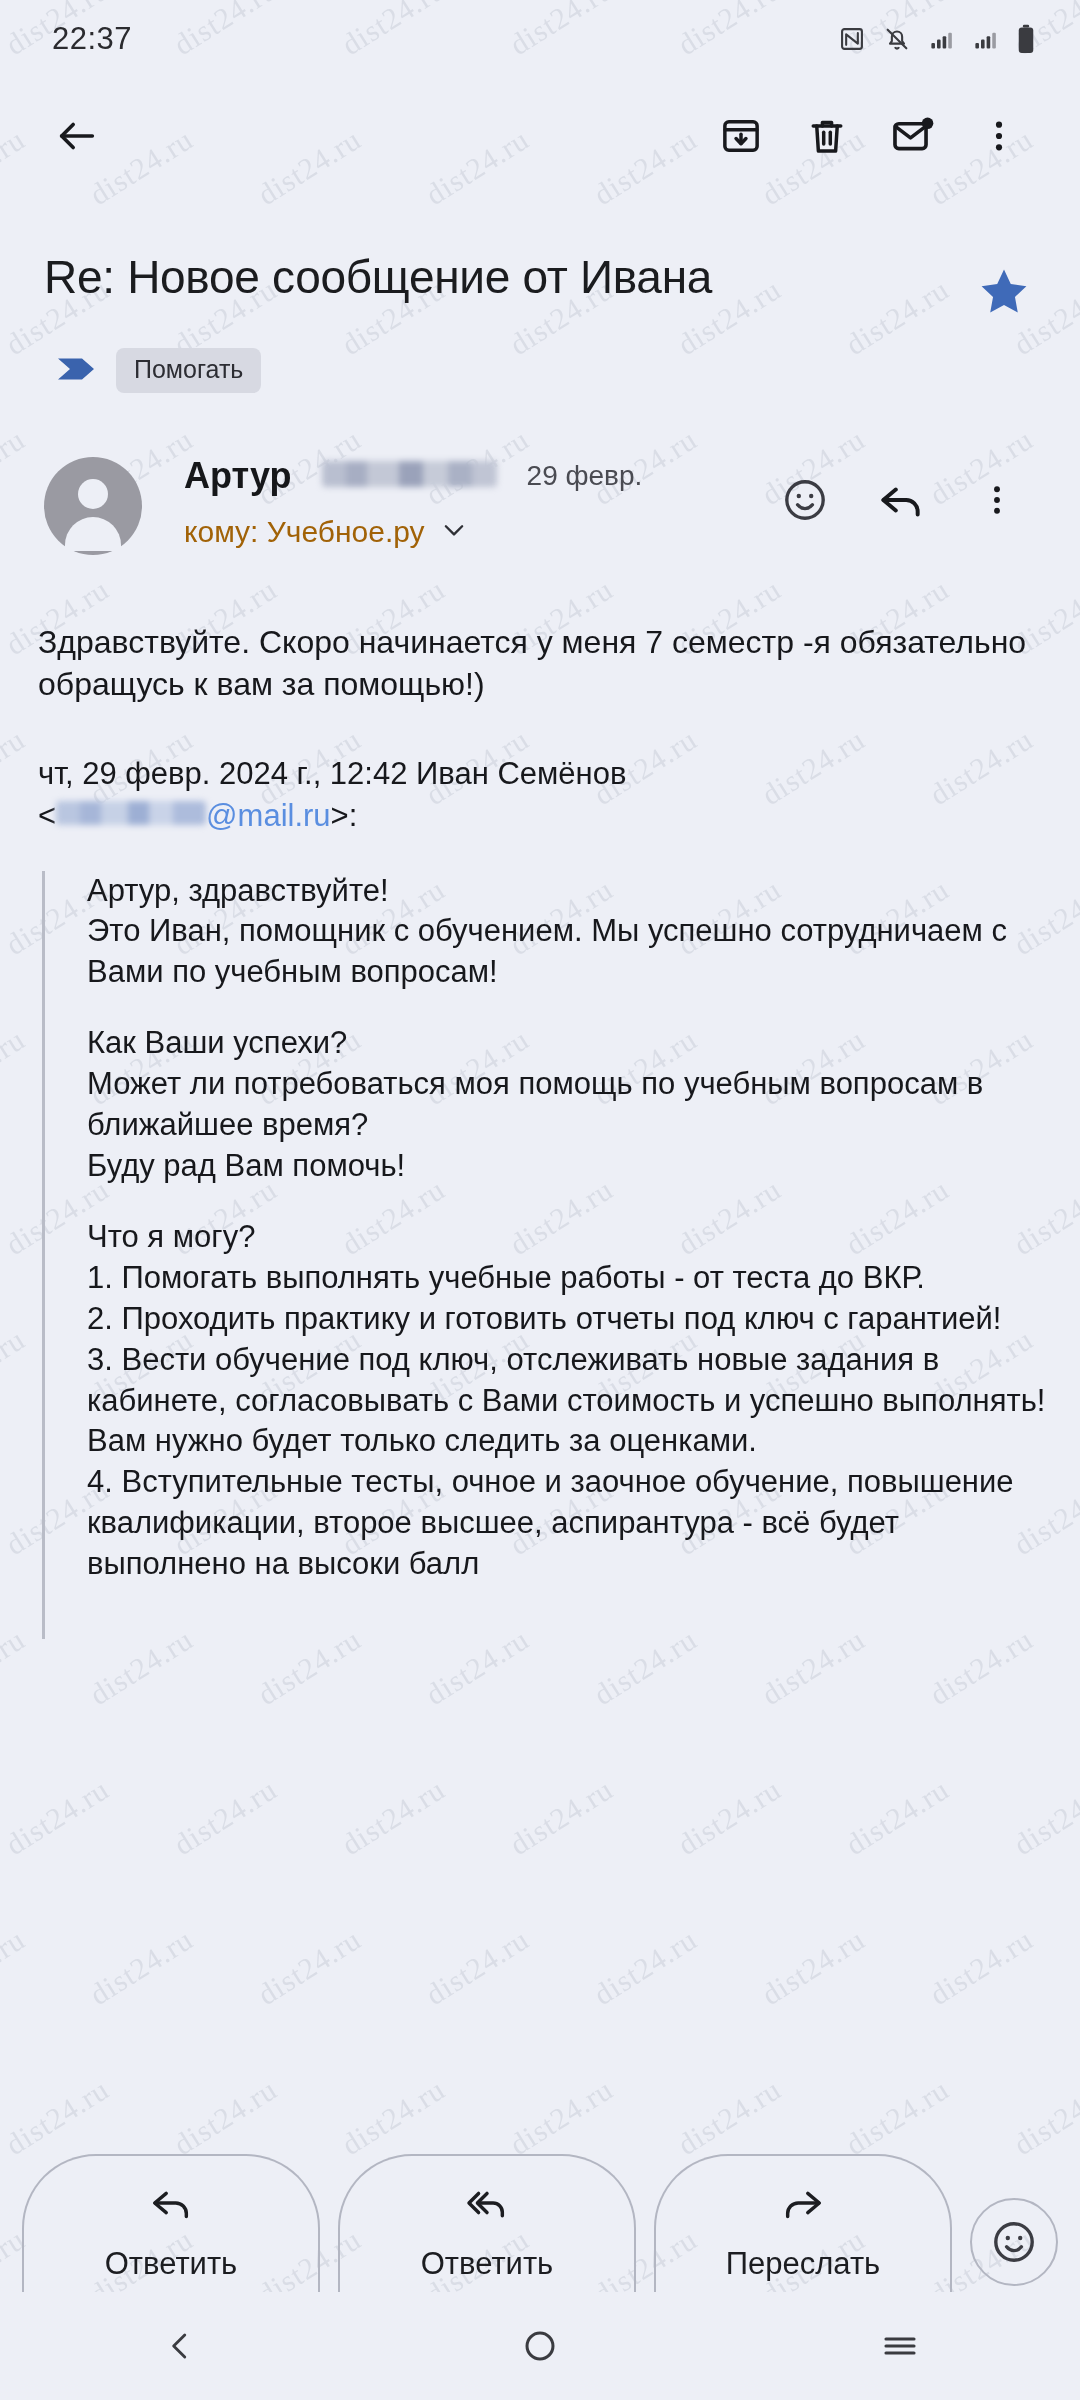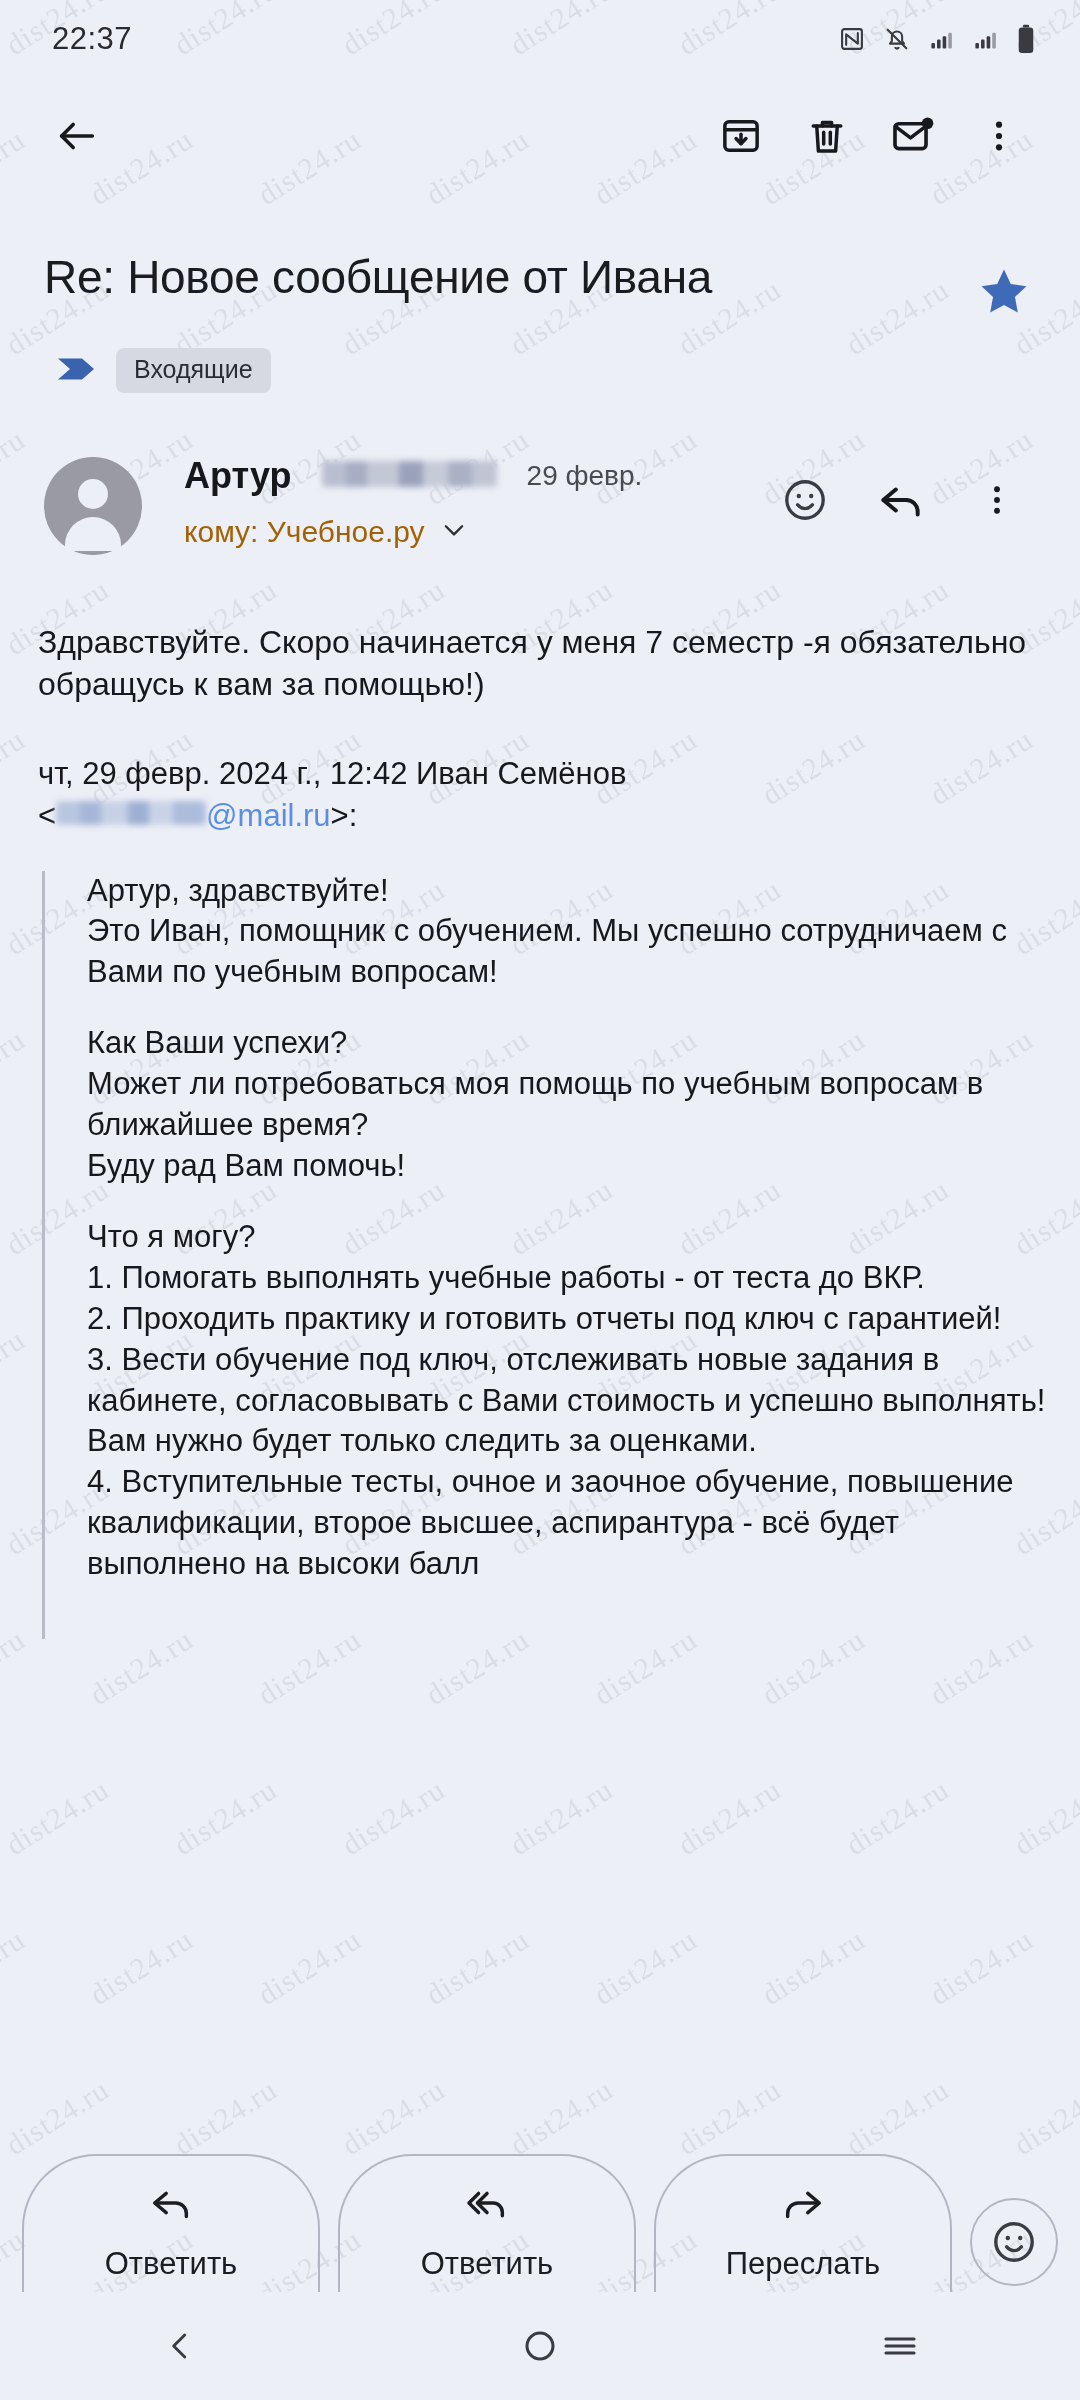--- a/index.html
+++ b/index.html
@@ -520,21 +520,21 @@
           <path d="M12 2.4 14.9 8.6 21.6 9.5 16.7 14.1 17.9 20.8 12 17.6 6.1 20.8 7.3 14.1 2.4 9.5 9.1 8.6z"></path>
         </svg>
       </div>
     </div>
     <div class="label-row">
       <span>
         <svg width="42" height="30" viewBox="0 0 28 20" fill="#3a63ad">
           <path d="M0 3 h16 l8 7 -8 7 H0 l8 -7z"></path>
         </svg>
       </span>
-      <span class="label-chip">Входящие</span>
+      <span class="label-chip">Помогать</span>
     </div>
   </div>
 
   <div class="sender-block">
     <div class="avatar">
       <div class="head"></div>
         <div class="body"></div>
     </div>
     <div class="sender-main">
       <div class="sender-line1">

